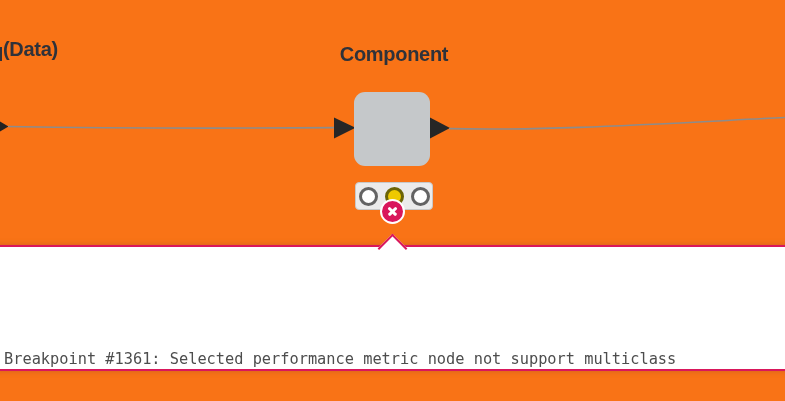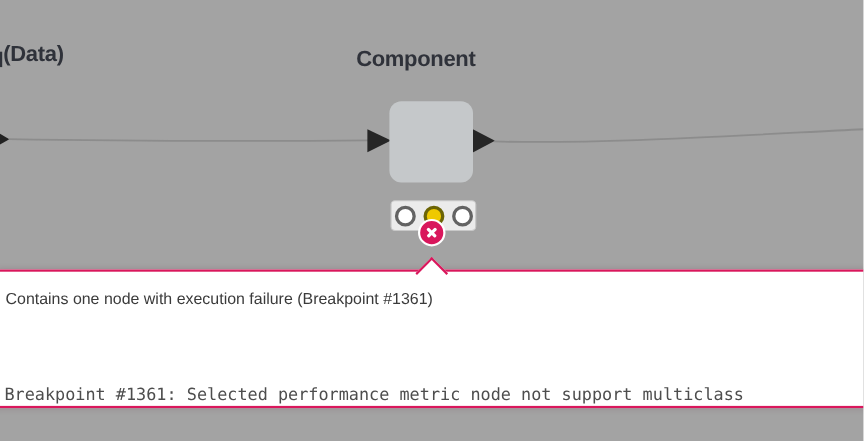--- a/index.html
+++ b/index.html
@@ -1,34 +1,34 @@
 <!DOCTYPE html>
 <html><head>
 <meta charset="utf-8">
 <style>
   html,body { margin:0; padding:0; background:#ffffff; }
   #screen {
     position: relative;
     width: 785px; height: 401px;
     overflow: hidden;
-    background: #a3a3a3;
+    background: #f97316;
     font-family: "Liberation Sans", sans-serif;
   }
 
   
   .node-title {
     position: absolute;
     font-weight: 700;
     font-size: 20px;
     letter-spacing: -0.3px;
     color: #2f323a;
     white-space: nowrap;
   }
   #upstream-title { left: 3px; top: 38px; }
-  #component-title { left: 312px; top: 43px; width: 132px; text-align: center; }
+  #component-title { left: 328px; top: 43px; width: 132px; text-align: center; }
   #title-fragment {
     position: absolute; left: 0; top: 47px;
     width: 2px; height: 14px; background: #2f323a;
   }
 
   
   #wires { position: absolute; left: 0; top: 0; }
 
   
   #node-body {
@@ -151,20 +151,19 @@
   </div>
 
   <div id="error-badge">
     <div class="bar a"></div>
     <div class="bar b"></div>
   </div>
 
   <div id="tooltip-caret"></div>
 
   <div id="tooltip">
-    <div id="tooltip-summary">Contains one node with execution failure (Breakpoint #1361)</div>
     <div id="tooltip-detail">
       <div>Breakpoint #1361: Selected performance metric node not support multiclass</div>
       
     </div>
   </div>
 
 </div>
 
 </body></html>

